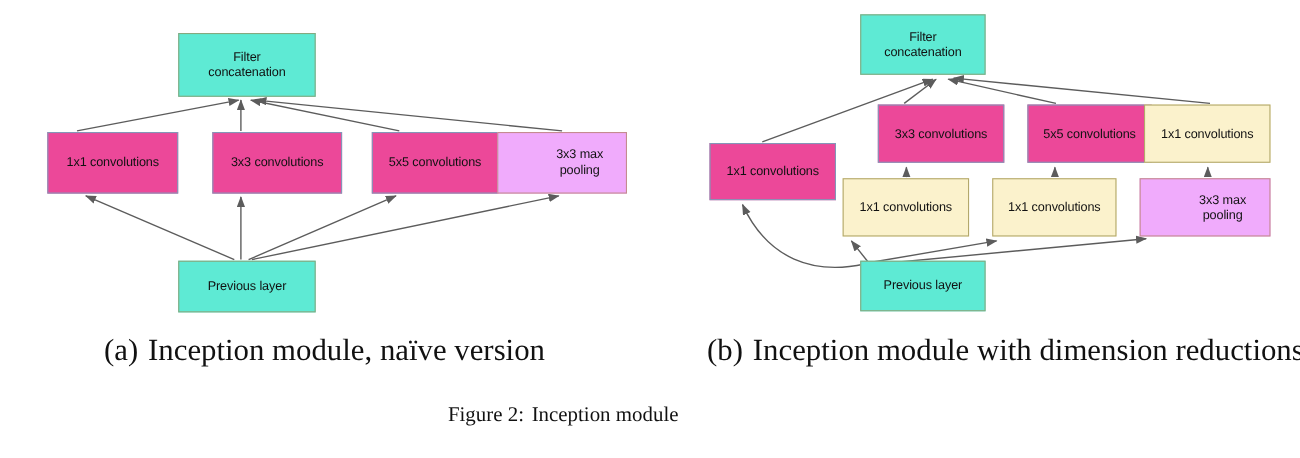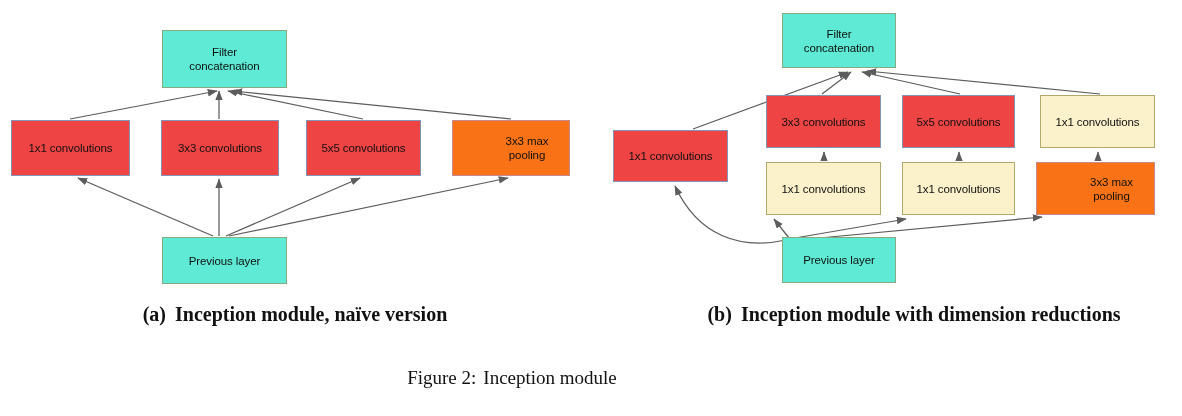--- a/index.html
+++ b/index.html
@@ -46,34 +46,33 @@
     justify-content: center;
     text-align: center;
     font-family: "Liberation Sans", sans-serif;
     font-size: 11.5px;
     line-height: 14px;
     color: #111111;
     letter-spacing: -0.1px;
     z-index: 2;
   }
   .node.green  { background: #5eead4; border-color: #86a97f; }
-  .node.blue   { background: #ef4444; border-color: #8496b8; }
+  .node.blue   { background: #ec4899; border-color: #8496b8; margin-left: 32px; }
   .node.yellow { background: #fbf2cc; border-color: #b3a86b; }
-  .node.red    { background: #f97316; border-color: #c58b90; padding-left: 32px; }
+  .node.red    { background: #f0abfc; border-color: #c58b90; padding-left: 32px; }
 
   .node .label { display: block; padding: 0 3px; }
 
   .caption {
     position: absolute;
     font-family: "Liberation Serif", serif;
-    font-size: 20px;
+    font-size: 28px;
     color: #111111;
     text-align: center;
     white-space: nowrap;
-    font-weight: bold;
   }
   #caption-a { top: 303px; left: 0px;   width: 590px; }
   #caption-b { top: 303px; left: 618px; width: 592px; }
   .caption .tag { margin-right: 9px; }
 
   #figure-caption {
     position: absolute;
     top: 367px;
     left: 0;
     width: 1024px;

